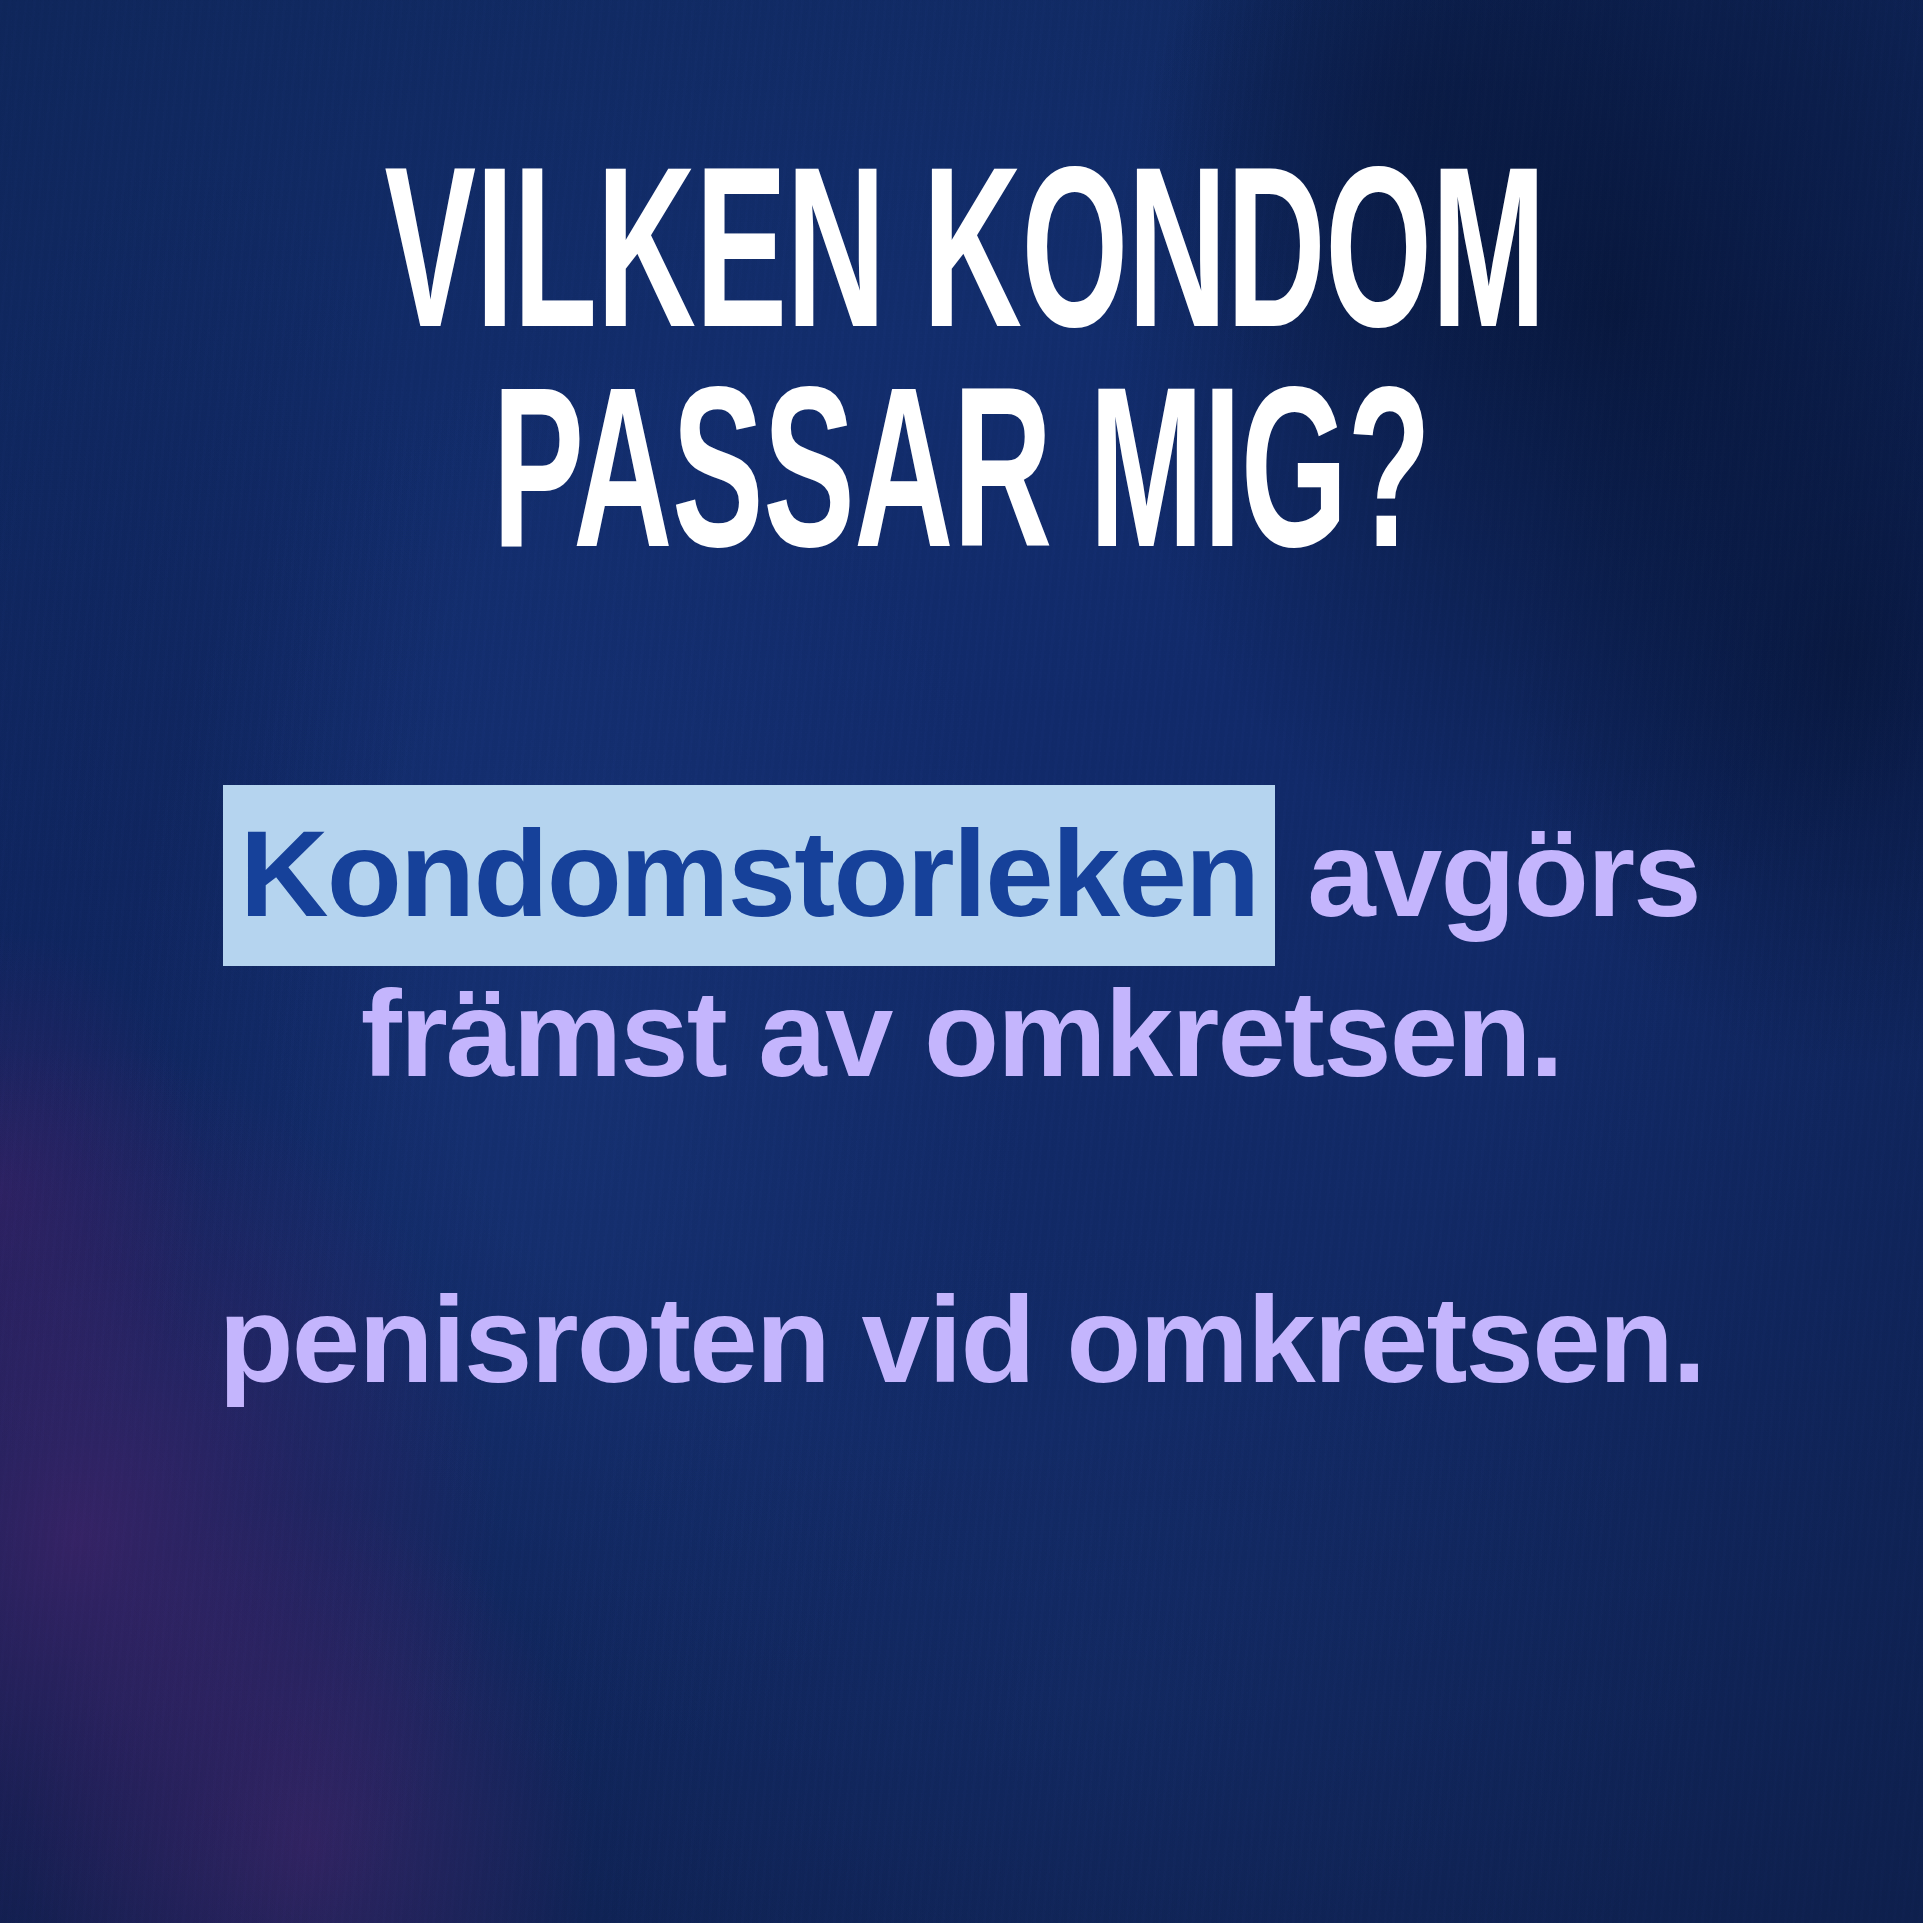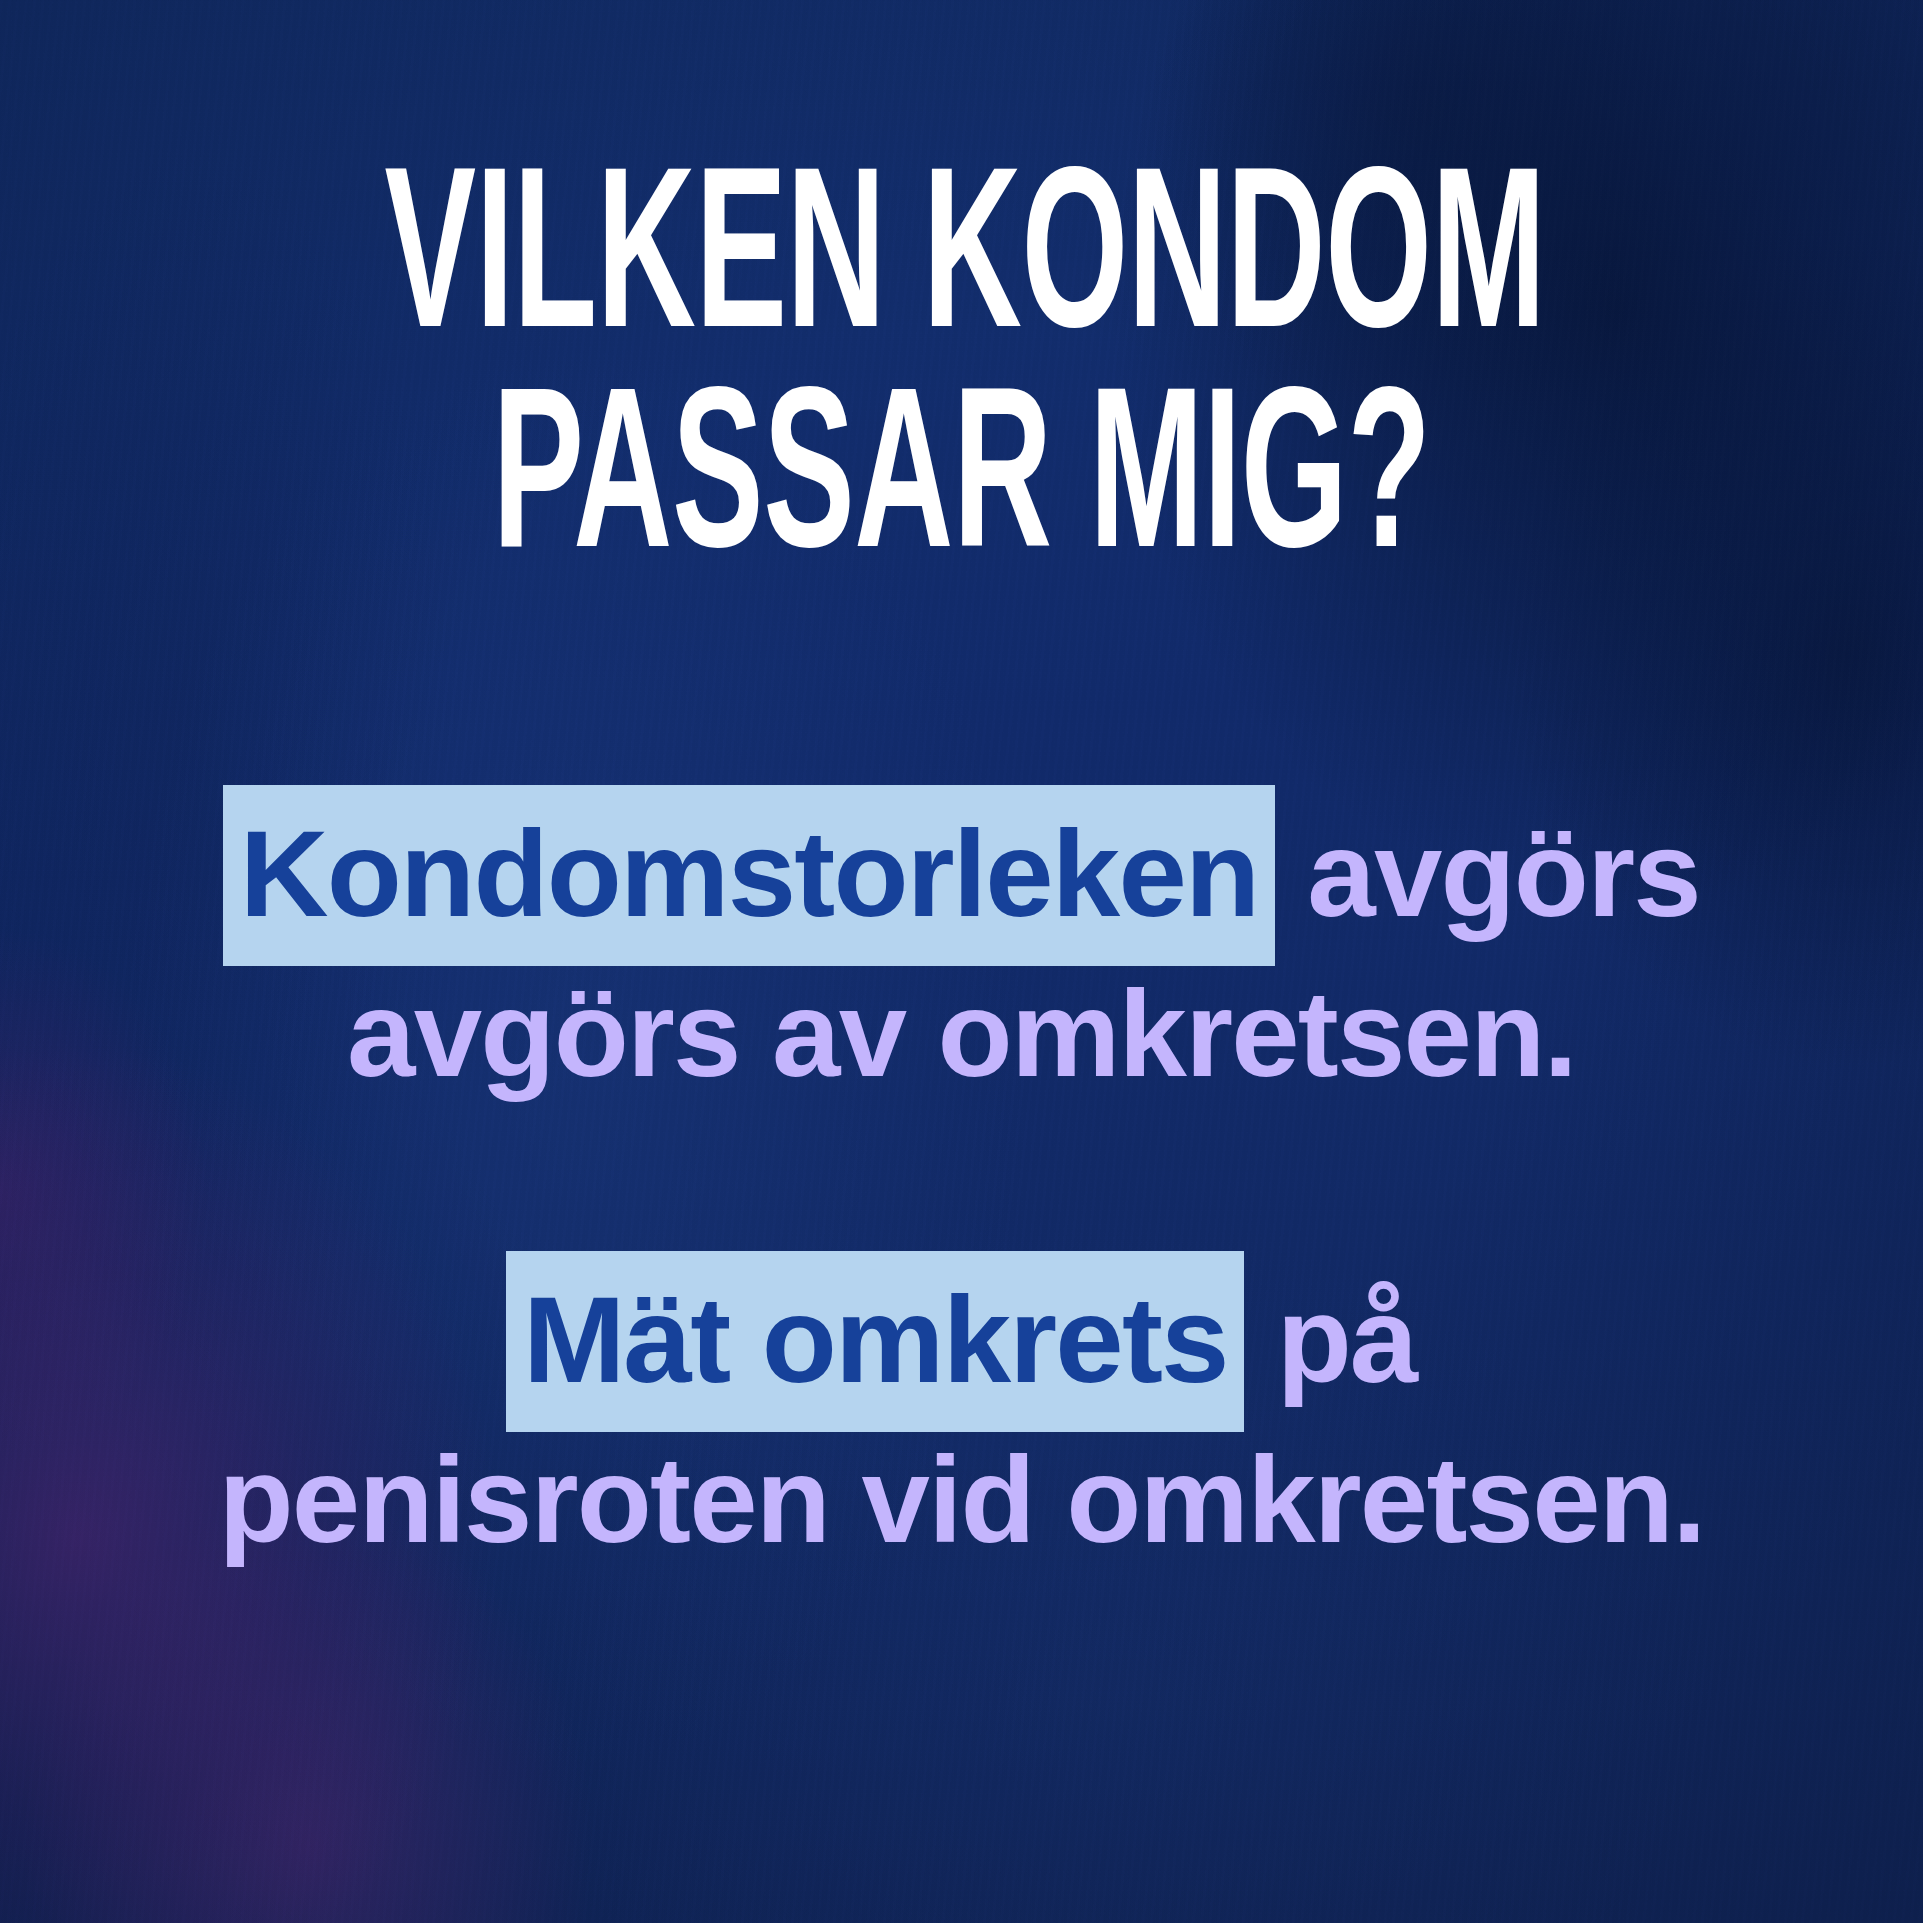--- a/index.html
+++ b/index.html
@@ -151,24 +151,23 @@
 
     <div id="headline">
       <span class="headline-line">VILKEN KONDOM</span>
       <span class="headline-line">PASSAR MIG?</span>
     </div>
 
     <div id="body-block">
 
       <div class="para" id="para-1">
         <span class="ln"><span class="hl">Kondomstorleken</span><span class="plain"> avgörs</span></span>
-        <span class="ln"><span class="plain">avgörs av omkretsen.</span></span>
+        <span class="ln"><span class="plain">främst av omkretsen.</span></span>
       </div>
 
       <div class="para" id="para-2">
-        <span class="ln"><span class="hl">Mät omkrets</span><span class="plain"> på</span></span>
         <span class="ln"><span class="plain">penisroten vid omkretsen.</span></span>
       </div>
 
     </div>
   </div>
 </div>
 
 
 </body></html>

